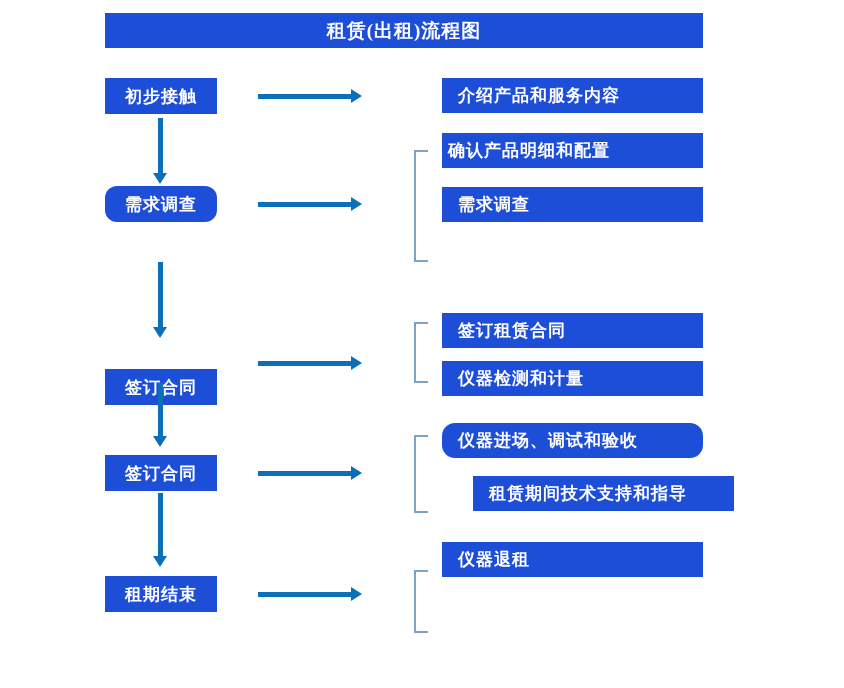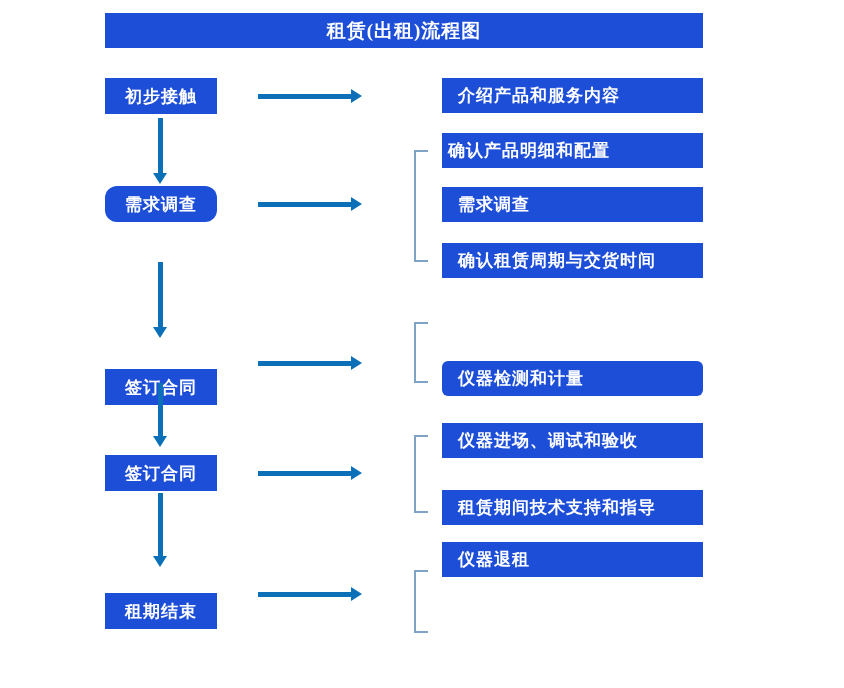--- a/index.html
+++ b/index.html
@@ -107,61 +107,61 @@
 
   <div class="h-arrow" style="left:258px;top:197px;width:104px;">
     <div class="shaft" style="width:94px;"></div>
     <div class="head"></div>
   </div>
 
   <div class="bracket" style="left:414px;top:150px;height:112px;"></div>
 
   <div class="bluebox detail-box" style="top:133px;padding-left:6px;">确认产品明细和配置</div>
   <div class="bluebox detail-box" style="top:187px;">需求调查</div>
-  <div class="bluebox detail-box" style="top:243px;">确认租赁周期与交货时间</div>
 
   <div class="v-arrow" style="left:153px;top:262px;height:76px;">
     <div class="shaft" style="height:66px;"></div>
     <div class="head"></div>
   </div>
 
   <div class="bluebox stage-box" style="top:345px;margin-top:24px;">签订合同</div>
 
   <div class="h-arrow" style="left:258px;top:356px;width:104px;">
     <div class="shaft" style="width:94px;"></div>
     <div class="head"></div>
   </div>
 
   <div class="bracket" style="left:414px;top:322px;height:61px;"></div>
 
-  <div class="bluebox detail-box" style="top:361px;border-radius:6px;">仪器检测和计量</div>
+  <div class="bluebox detail-box" style="top:313px;">签订租赁合同</div>
+  <div class="bluebox detail-box" style="top:361px;">仪器检测和计量</div>
 
   <div class="v-arrow" style="left:153px;top:383px;height:64px;">
     <div class="shaft" style="height:54px;"></div>
     <div class="head"></div>
   </div>
 
   <div class="bluebox stage-box" style="top:455px;">签订合同</div>
 
   <div class="h-arrow" style="left:258px;top:466px;width:104px;">
     <div class="shaft" style="width:94px;"></div>
     <div class="head"></div>
   </div>
 
   <div class="bracket" style="left:414px;top:435px;height:78px;"></div>
 
-  <div class="bluebox detail-box" style="top:423px;">仪器进场、调试和验收</div>
-  <div class="bluebox detail-box" style="top:490px;">租赁期间技术支持和指导</div>
+  <div class="bluebox detail-box" style="top:423px;border-radius:13px;">仪器进场、调试和验收</div>
+  <div class="bluebox detail-box" style="top:476px;margin-left:31px;">租赁期间技术支持和指导</div>
 
   <div class="v-arrow" style="left:153px;top:493px;height:74px;">
     <div class="shaft" style="height:64px;"></div>
     <div class="head"></div>
   </div>
 
-  <div class="bluebox stage-box" style="top:576px;margin-top:17px;">租期结束</div>
+  <div class="bluebox stage-box" style="top:576px;">租期结束</div>
 
   <div class="h-arrow" style="left:258px;top:587px;width:104px;">
     <div class="shaft" style="width:94px;"></div>
     <div class="head"></div>
   </div>
 
   <div class="bracket" style="left:414px;top:570px;height:63px;"></div>
 
   <div class="bluebox detail-box" style="top:542px;">仪器退租</div>
 

